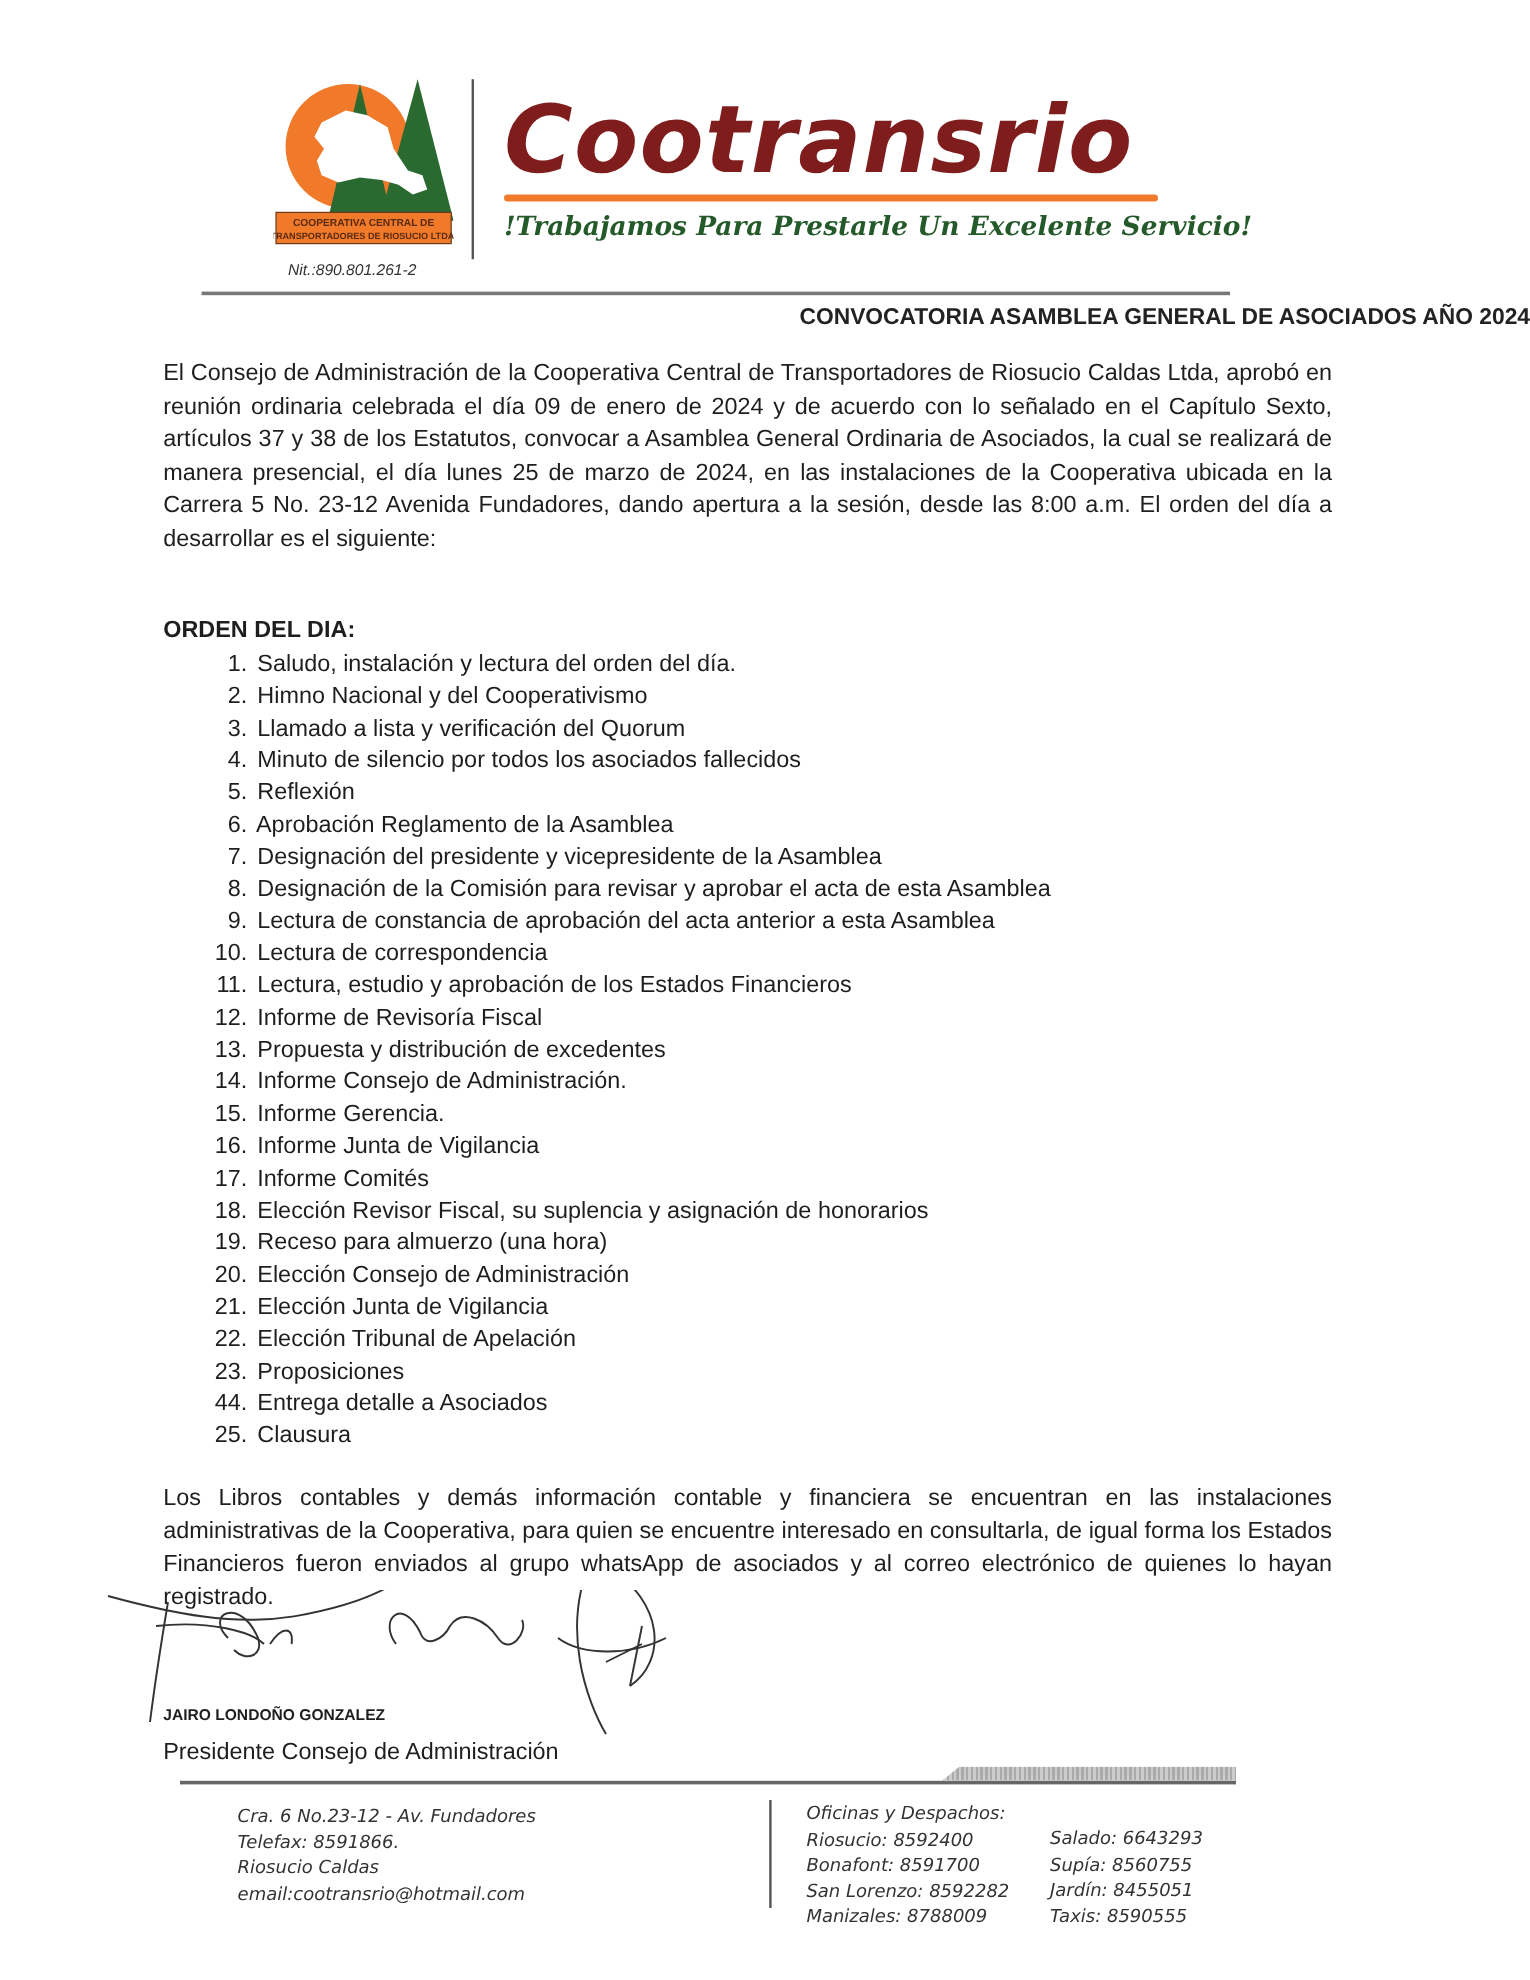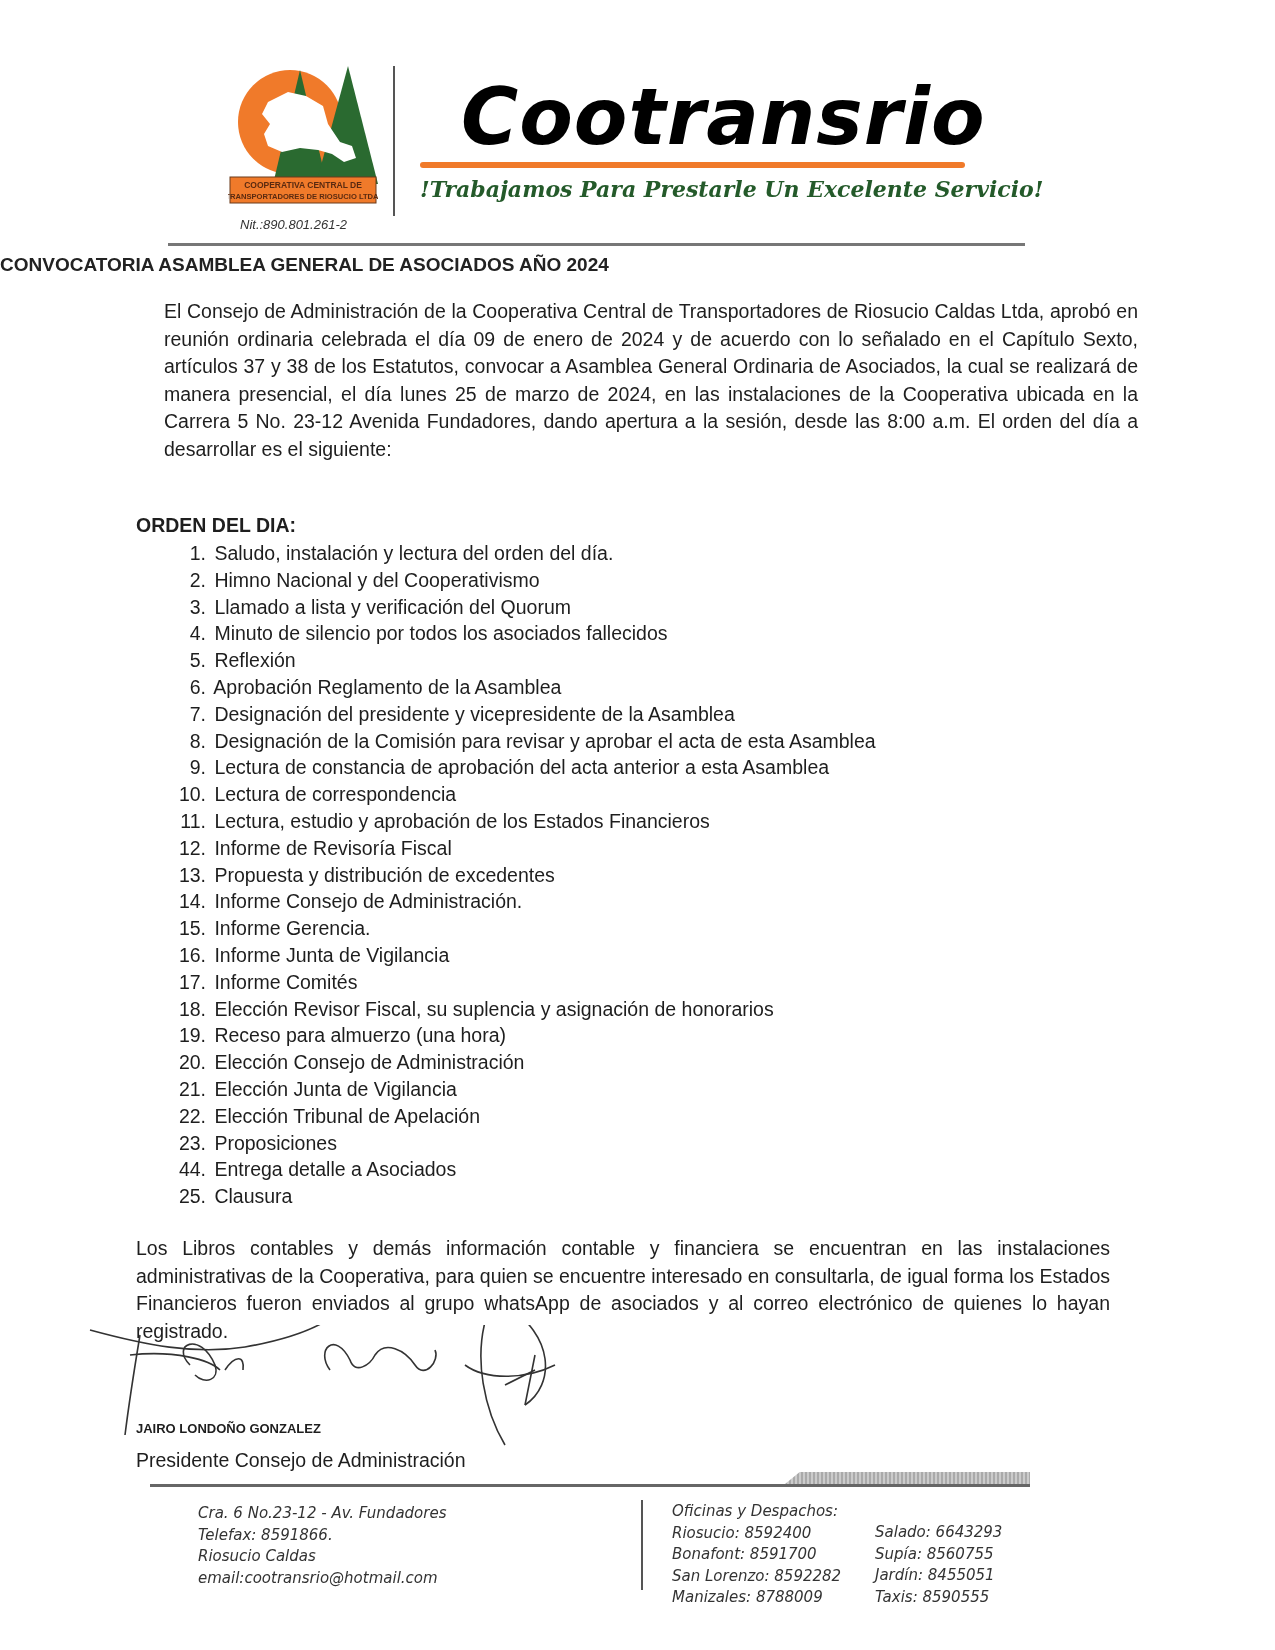--- a/index.html
+++ b/index.html
@@ -6,38 +6,38 @@
   body {
     width: 1275px; height: 1650px; background: #ffffff; position: relative; overflow: hidden;
     font-family: "Liberation Sans", sans-serif; color: #1e1e1e;
   }
   .abs { position: absolute; }
   
   #logo { left: 228px; top: 62px; width: 150px; height: 150px; }
   #logo-sep { left: 393px; top: 66px; width: 2px; height: 150px; background: #555; }
   #brand-name {
     left: 420px; top: 72px; font-family: "DejaVu Sans", sans-serif; font-weight: bold; font-style: italic;
-    font-size: 78px; color: #000000; letter-spacing: 1px; line-height: 90px; margin-left: 41px;
+    font-size: 78px; color: #7f1d1d; letter-spacing: 1px; line-height: 90px;
   }
   #brand-rule { left: 420px; top: 162px; width: 545px; height: 6px; background: #f07a2a; border-radius: 3px; }
   #brand-slogan {
     left: 420px; top: 176px; font-family: "DejaVu Serif", serif; font-style: italic; font-weight: bold;
     font-size: 22px; color: #245a2a;
   }
   #nit { left: 240px; top: 217px; font-size: 13px; font-style: italic; color: #333; }
   #header-rule { left: 168px; top: 243px; width: 857px; height: 3px; background: #777; }
   #doc-title {
-    left: 0; width: 1275px; top: 254px; text-align: left; font-weight: bold; font-size: 19px; color: #222;
+    left: 0; width: 1275px; top: 254px; text-align: right; font-weight: bold; font-size: 19px; color: #222;
   }
   
   .para {
     left: 136px; width: 974px; font-size: 19.5px; line-height: 27.5px; text-align: justify;
     text-align-last: left;
   }
-  #intro { top: 298px; margin-left: 28px; }
+  #intro { top: 298px; }
   #order-heading { left: 136px; top: 514px; font-weight: bold; font-size: 19.5px; }
   #agenda { left: 136px; top: 540px; margin: 0; padding: 0; list-style: none; }
   #agenda li { font-size: 19.5px; line-height: 26.8px; height: 26.8px; white-space: nowrap; }
   #agenda .num { display: inline-block; width: 73px; text-align: right; padding-right: 3px; box-sizing: border-box; }
   #closing { top: 1235px; }
   
   #signature { left: 85px; top: 1325px; width: 520px; height: 140px; }
   #signer-name { left: 136px; top: 1421px; font-weight: bold; font-size: 13px; }
   #signer-role { left: 136px; top: 1449px; font-size: 19.5px; }
   

